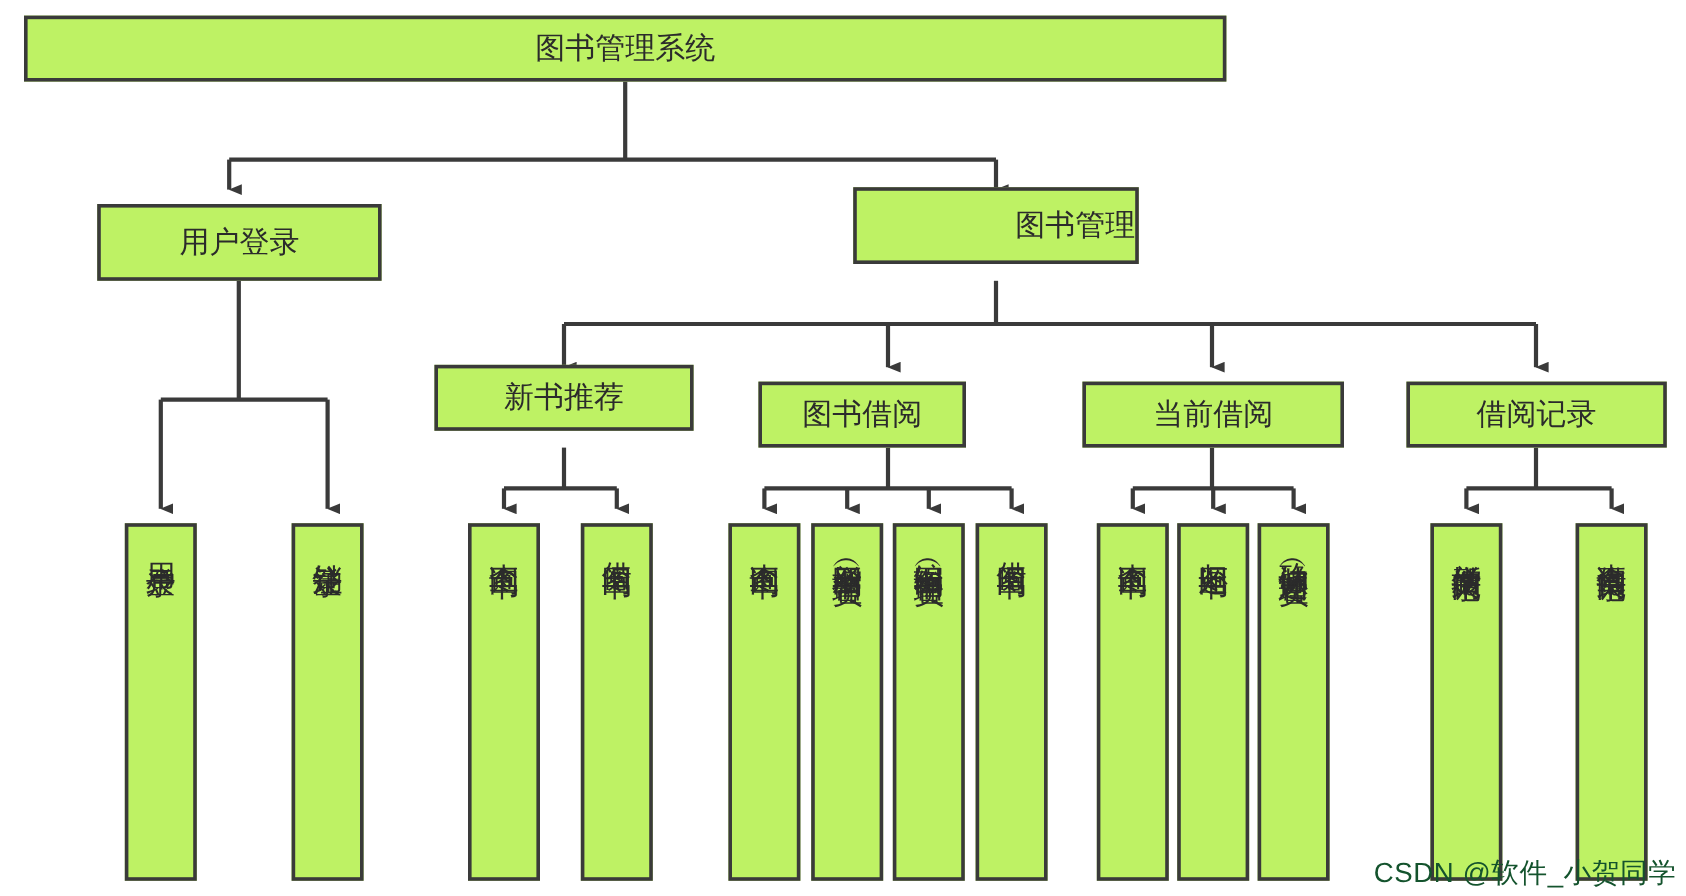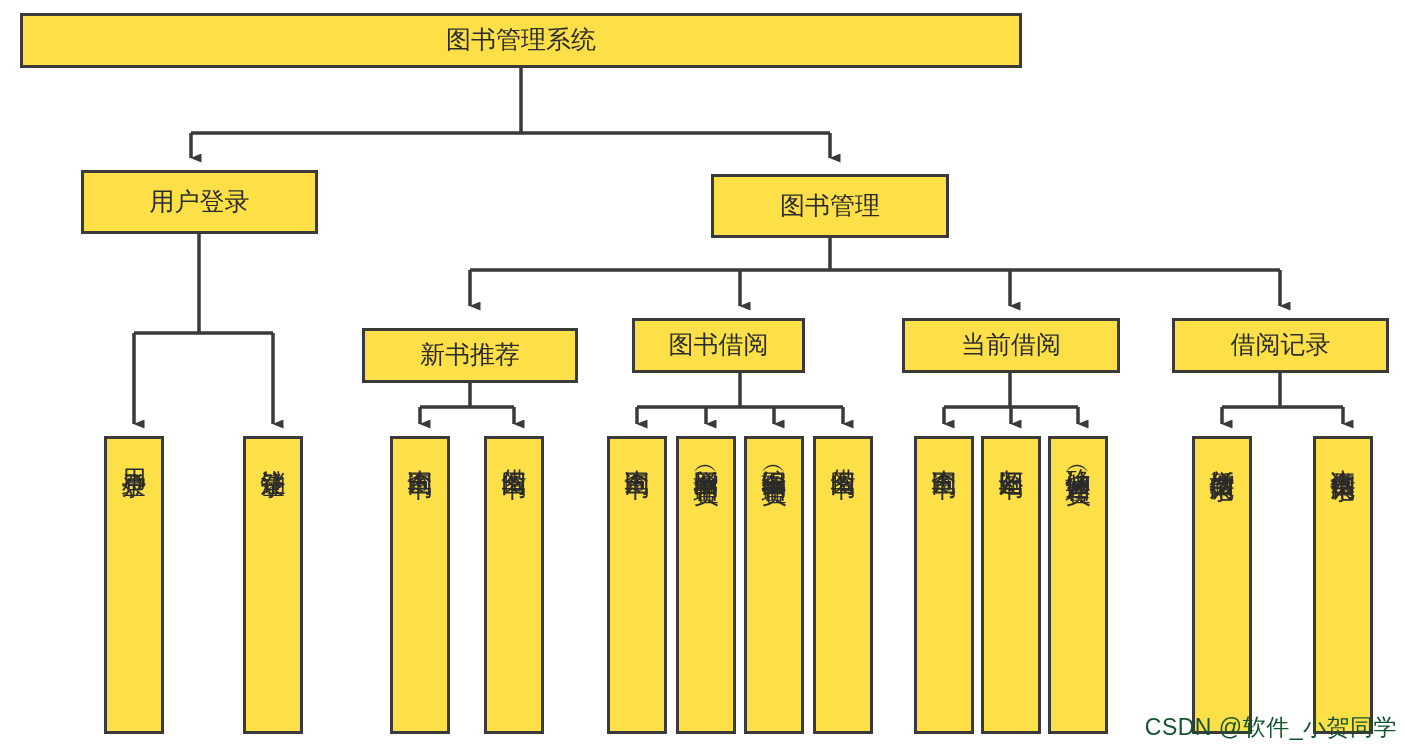--- a/index.html
+++ b/index.html
@@ -23,21 +23,21 @@
     left: 0;
     top: 0;
     width: 1405px;
     height: 747px;
     pointer-events: none;
   }
   .node {
     position: absolute;
     box-sizing: border-box;
     border: 3px solid #3a3a3a;
-    background: #fde047;
+    background: #bef264;
     display: flex;
     align-items: center;
     justify-content: center;
     color: #2b2b2b;
     line-height: 1.05;
     text-align: center;
   }
   .node-label {
     display: block;
     white-space: pre-line;
@@ -132,25 +132,25 @@
   </svg>
 
   <div class="node level-1" style="left:20px; top:13px; width:1002px; height:55px;">
     <span class="node-label">图书管理系统</span>
   </div>
 
   <div class="node level-2" style="left:81px; top:170px; width:237px; height:64px;">
     <span class="node-label">用户登录</span>
   </div>
 
-  <div class="node level-2" style="left:711px; top:174px; width:238px; height:64px;">
+  <div class="node level-2" style="left:711px; top:156px; width:238px; height:64px;justify-content:flex-end;">
     <span class="node-label">图书管理</span>
   </div>
 
-  <div class="node level-3" style="left:362px; top:328px; width:216px; height:55px;">
+  <div class="node level-3" style="left:362px; top:304px; width:216px; height:55px;">
     <span class="node-label">新书推荐</span>
   </div>
 
   <div class="node level-3" style="left:632px; top:318px; width:173px; height:55px;">
     <span class="node-label">图书借阅</span>
   </div>
 
   <div class="node level-3" style="left:1172px; top:318px; width:217px; height:55px;">
     <span class="node-label">借阅记录</span>
   </div>

